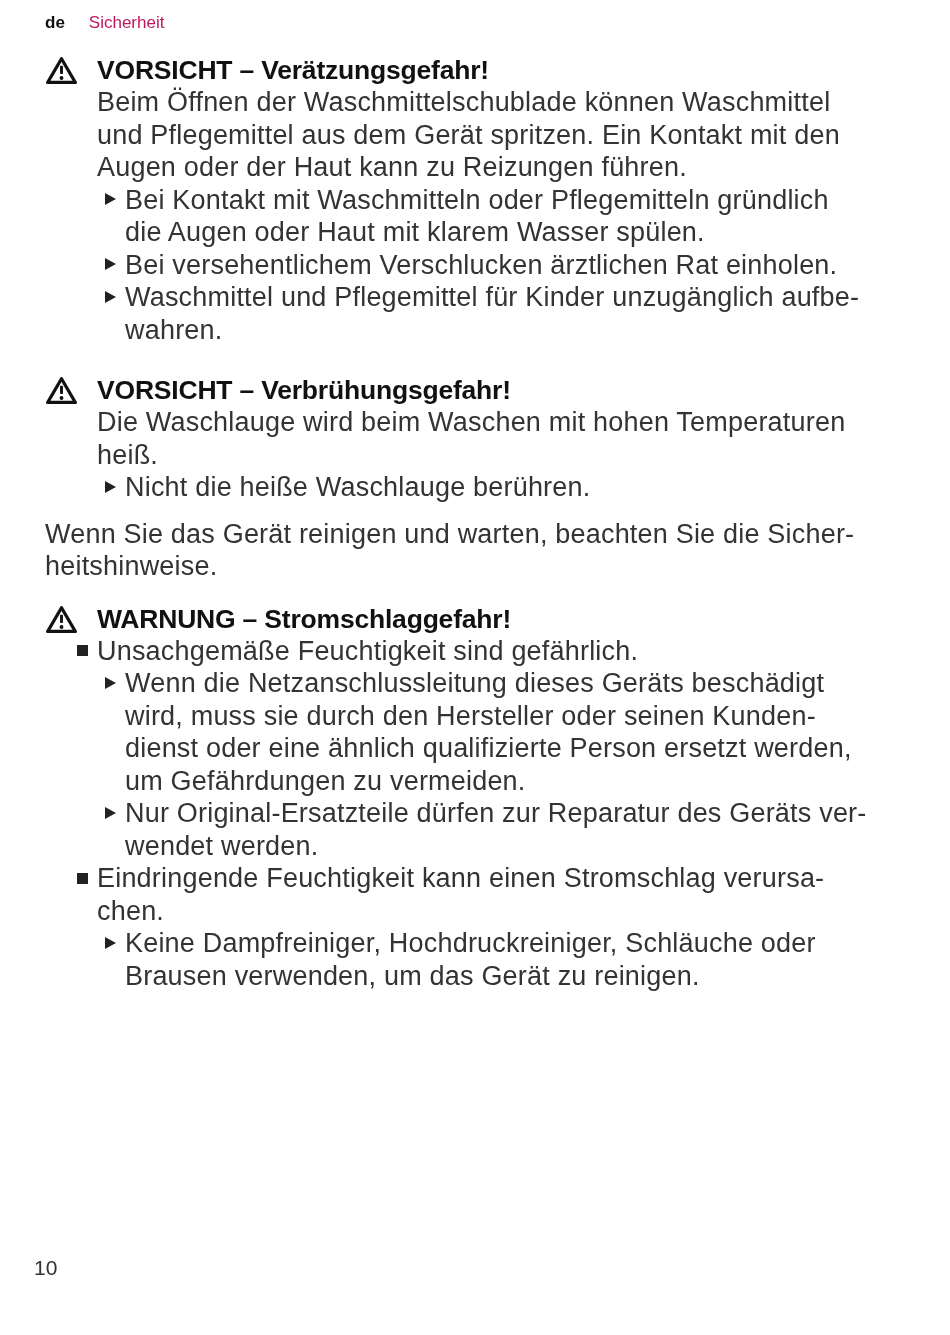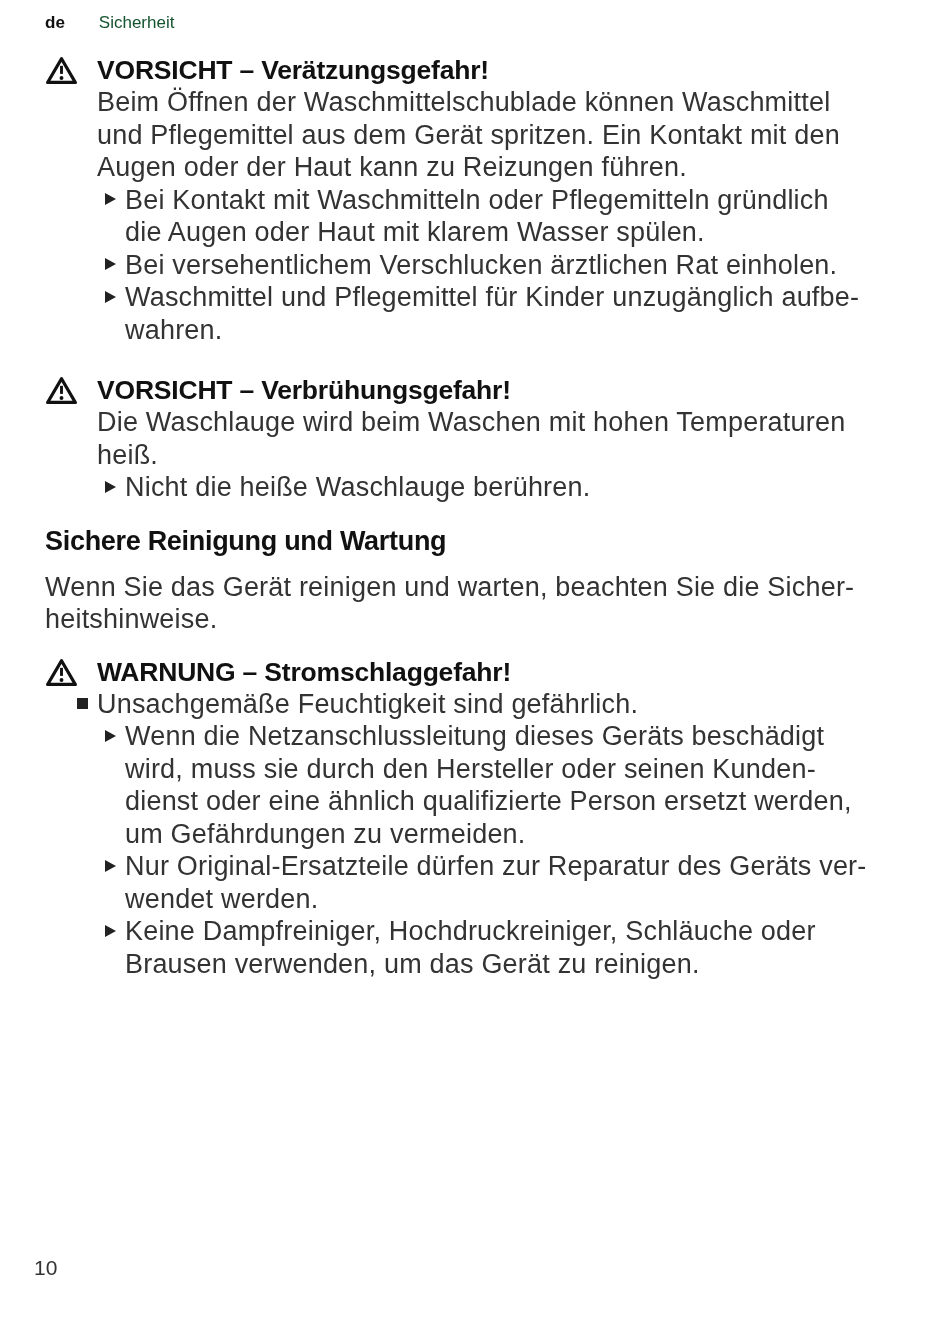--- a/index.html
+++ b/index.html
@@ -22,21 +22,21 @@
     display: flex;
     align-items: baseline;
     font-size: 17px;
     line-height: 22px;
   }
   .runhead .lang {
     font-weight: 700;
     color: #111111;
     margin-right: 24px;
   }
-  .runhead .chapter { color: #14532d; margin-left: 10px; }
+  .runhead .chapter { color: #be185d; }
 
   
   .pre { white-space: pre-line; }
   .bodytext {
     font-size: 27px;
     line-height: 32.5px;
     letter-spacing: 0.2px;
     color: #333333;
   }
 
@@ -161,21 +161,20 @@
       <div class="w-title">VORSICHT – Verbrühungsgefahr!</div>
     </div>
     <div class="w-body bodytext pre">Die Waschlauge wird beim Waschen mit hohen Temperaturen
 heiß.</div>
     <div class="action bodytext">
       <span class="arrow-marker"></span>
       <span class="txt pre">Nicht die heiße Waschlauge berühren.</span>
     </div>
   </div>
 
-  <h2 class="section-heading">Sichere Reinigung und Wartung</h2>
   <p class="intro bodytext pre">Wenn Sie das Gerät reinigen und warten, beachten Sie die Sicher-
 heitshinweise.</p>
 
   <div class="warning">
     <div class="w-title-row">
       <svg class="w-icon" viewBox="0 0 26 23" aria-hidden="true">
         <path d="M13 2.2 L24 21 H2 Z" fill="none" stroke="#111111" stroke-width="2.6" stroke-linejoin="round"></path>
         <rect x="11.85" y="7.8" width="2.3" height="6.4" fill="#111111"></rect>
         <circle cx="13" cy="17.4" r="1.55" fill="#111111"></circle>
       </svg>
@@ -192,20 +191,25 @@
 wird, muss sie durch den Hersteller oder seinen Kunden-
 dienst oder eine ähnlich qualifizierte Person ersetzt werden,
 um Gefährdungen zu vermeiden.</span>
     </div>
     <div class="action bodytext">
       <span class="arrow-marker"></span>
       <span class="txt pre">Nur Original-Ersatzteile dürfen zur Reparatur des Geräts ver-
 wendet werden.</span>
     </div>
 
+    <div class="hazard-statement bodytext">
+      <span class="square-marker"></span>
+      <span class="txt pre">Eindringende Feuchtigkeit kann einen Stromschlag verursa-
+chen.</span>
+    </div>
     <div class="action bodytext">
       <span class="arrow-marker"></span>
       <span class="txt pre">Keine Dampfreiniger, Hochdruckreiniger, Schläuche oder
 Brausen verwenden, um das Gerät zu reinigen.</span>
     </div>
   </div>
 
 </div>
 
 <div class="page-number">10</div>

